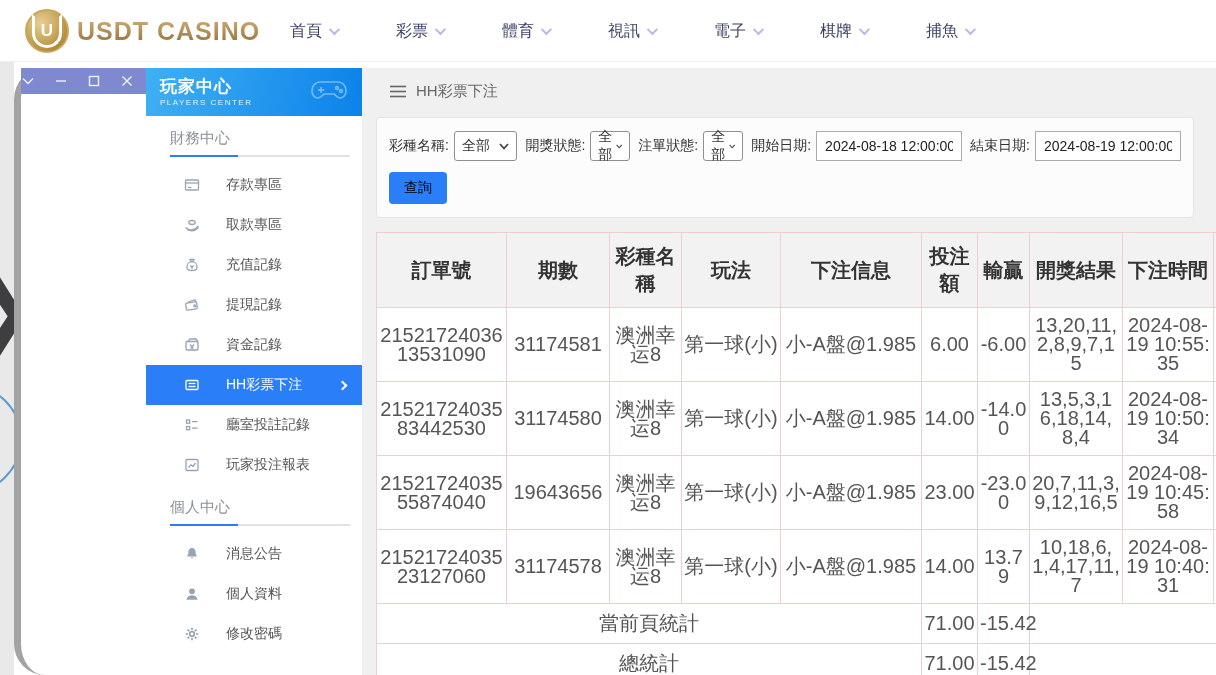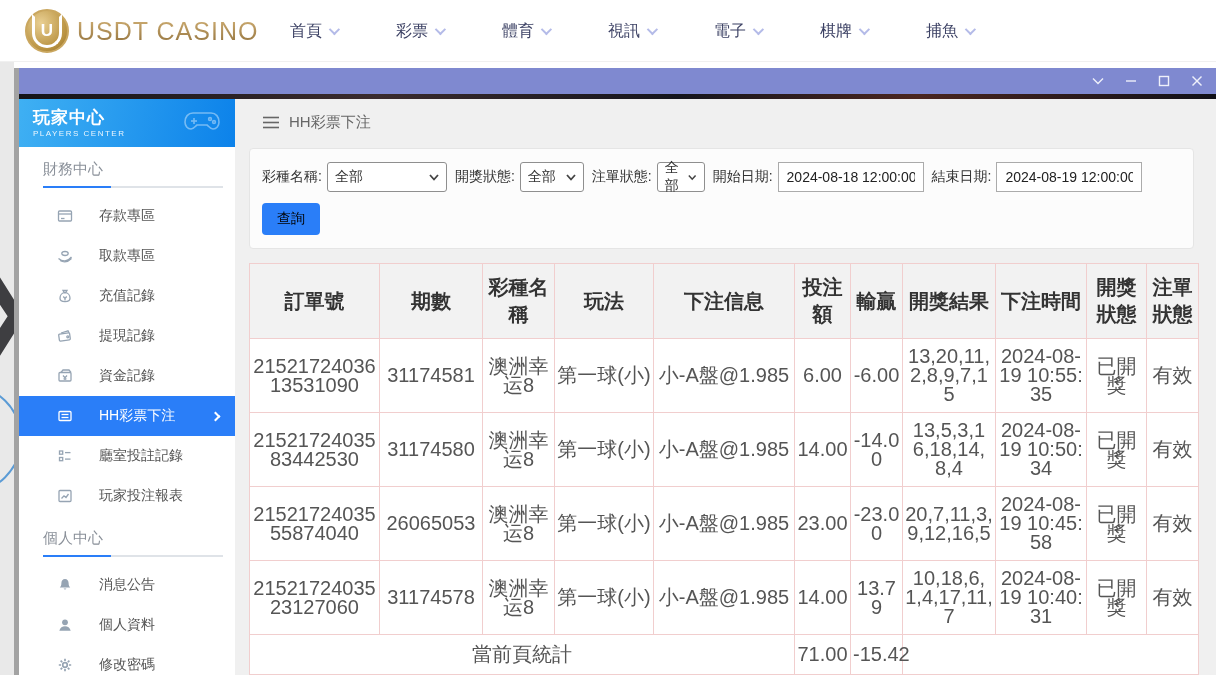--- a/index.html
+++ b/index.html
@@ -4,33 +4,33 @@
 <style>
   * { margin:0; padding:0; box-sizing:border-box; }
   html,body { width:1216px; height:675px; overflow:hidden; font-family:"Liberation Sans","DejaVu Sans",sans-serif; background:#fff; }
 
   
   .topnav { position:relative; height:62px; background:#fff; border-bottom:1px solid #f0f0f0; }
   .logo { position:absolute; left:25px; top:9px; display:flex; align-items:center; gap:8px; }
   .logo-badge { width:44px; height:44px; border-radius:50%; background:radial-gradient(circle at 35% 30%, #e9cf92, #b8913f 70%, #8a6b2c); display:flex; align-items:center; justify-content:center; border:2px solid #caa75f; }
   .logo-badge-inner { width:30px; height:34px; border:3px solid #fff; border-top-width:3px; border-radius:0 0 15px 15px; border-top-color:transparent; position:relative; display:flex; align-items:center; justify-content:center; }
   .logo-badge-inner span { color:#fff; font-weight:bold; font-size:17px; }
-  .logo-text { font-size:25px; font-weight:400; letter-spacing:1px; color:#a8874f; background:linear-gradient(180deg,#d2b176,#8f6f3a); -webkit-background-clip:text; background-clip:text; -webkit-text-fill-color:transparent; }
+  .logo-text { font-size:25px; font-weight:700; letter-spacing:1px; color:#a8874f; background:linear-gradient(180deg,#d2b176,#8f6f3a); -webkit-background-clip:text; background-clip:text; -webkit-text-fill-color:transparent; }
   .nav-menu { position:absolute; left:290px; top:0; height:62px; display:flex; align-items:center; gap:59px; }
   .nav-item { display:flex; align-items:center; gap:7px; cursor:pointer; }
   .nav-item .lbl { font-size:16px; color:#3c4164; }
   .chev { width:8px; height:8px; border-right:2px solid #b4bbe8; border-bottom:2px solid #b4bbe8; transform:rotate(45deg) translateY(-2px); }
 
   
   .desktop { position:relative; height:613px; background:#fff; }
   .left-strip { position:absolute; left:0; top:0; width:14px; height:100%; background:#e9e9e9; overflow:hidden; }
   .deco-x { position:absolute; left:-22px; top:196px; font-size:120px; font-weight:bold; color:#3e3e41; font-family:"Liberation Sans",sans-serif; line-height:1; }
   .deco-circle { position:absolute; left:-88px; top:322px; width:110px; height:110px; border:2px solid #5b9bd5; border-radius:50%; }
 
-  .window { position:absolute; left:14px; top:6px; right:0; bottom:0; display:flex; flex-direction:column; border-left:5px solid #a3a3a3; }
+  .window { position:absolute; left:14px; top:6px; right:0; bottom:0; display:flex; flex-direction:row; border-left:7px solid #a3a3a3;border-radius:31px; }
   .titlebar { height:26px; background:#7f89d0; display:flex; align-items:center; justify-content:flex-end; gap:19px; padding-right:12px; flex:0 0 auto; }
   .winbtn { width:14px; height:14px; display:flex; align-items:center; justify-content:center; cursor:pointer; }
   .winbtn svg { stroke:#eef0fa; stroke-width:1.4; fill:none; }
   .banner-strip { height:5px; background:linear-gradient(90deg,#141418,#3a2b2e 30%,#15151d 55%,#4a2620 75%,#101018); flex:0 0 auto; }
   .window-body { flex:1; display:flex; overflow:hidden; background:#f0f0f0; }
 
   
   .sidebar { width:216px; background:#fff; flex:0 0 auto; overflow:hidden; }
   .sidebar-header { height:48px; background:linear-gradient(100deg,#3fb0f3,#0c82ea); color:#fff; padding:7px 0 0 14px; position:relative; }
   .sidebar-header .t1 { font-size:17px; font-weight:bold; letter-spacing:1px; }
@@ -345,21 +345,21 @@
                 <td>小-A盤@1.985</td>
                 <td>14.00</td>
                 <td>-14.00</td>
                 <td>13,5,3,16,18,14,8,4</td>
                 <td>2024-08-19 10:50:34</td>
                 <td>已開獎</td>
                 <td>有效</td>
               </tr>
               <tr>
                 <td>2152172403555874040</td>
-                <td>26065053</td>
+                <td>19643656</td>
                 <td>澳洲幸运8</td>
                 <td>第一球(小)</td>
                 <td>小-A盤@1.985</td>
                 <td>23.00</td>
                 <td>-23.00</td>
                 <td>20,7,11,3,9,12,16,5</td>
                 <td>2024-08-19 10:45:58</td>
                 <td>已開獎</td>
                 <td>有效</td>
               </tr>

